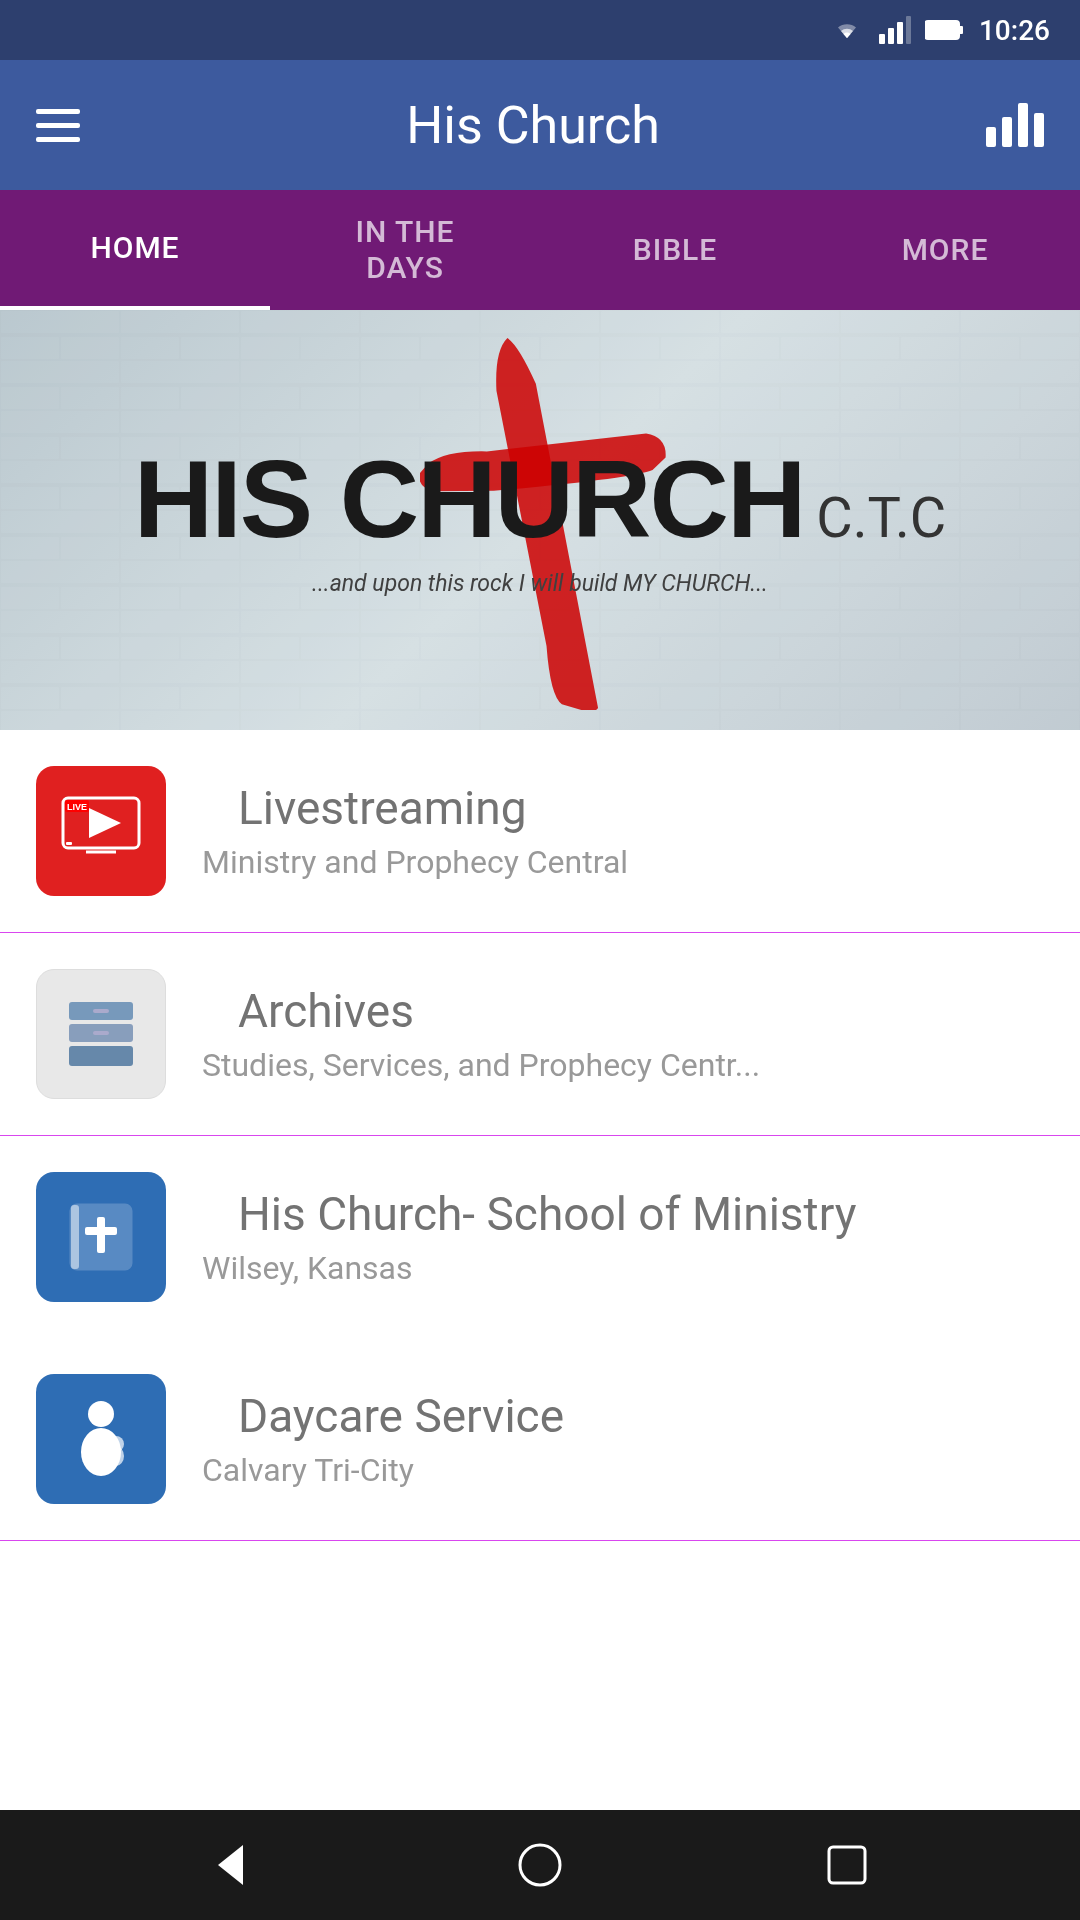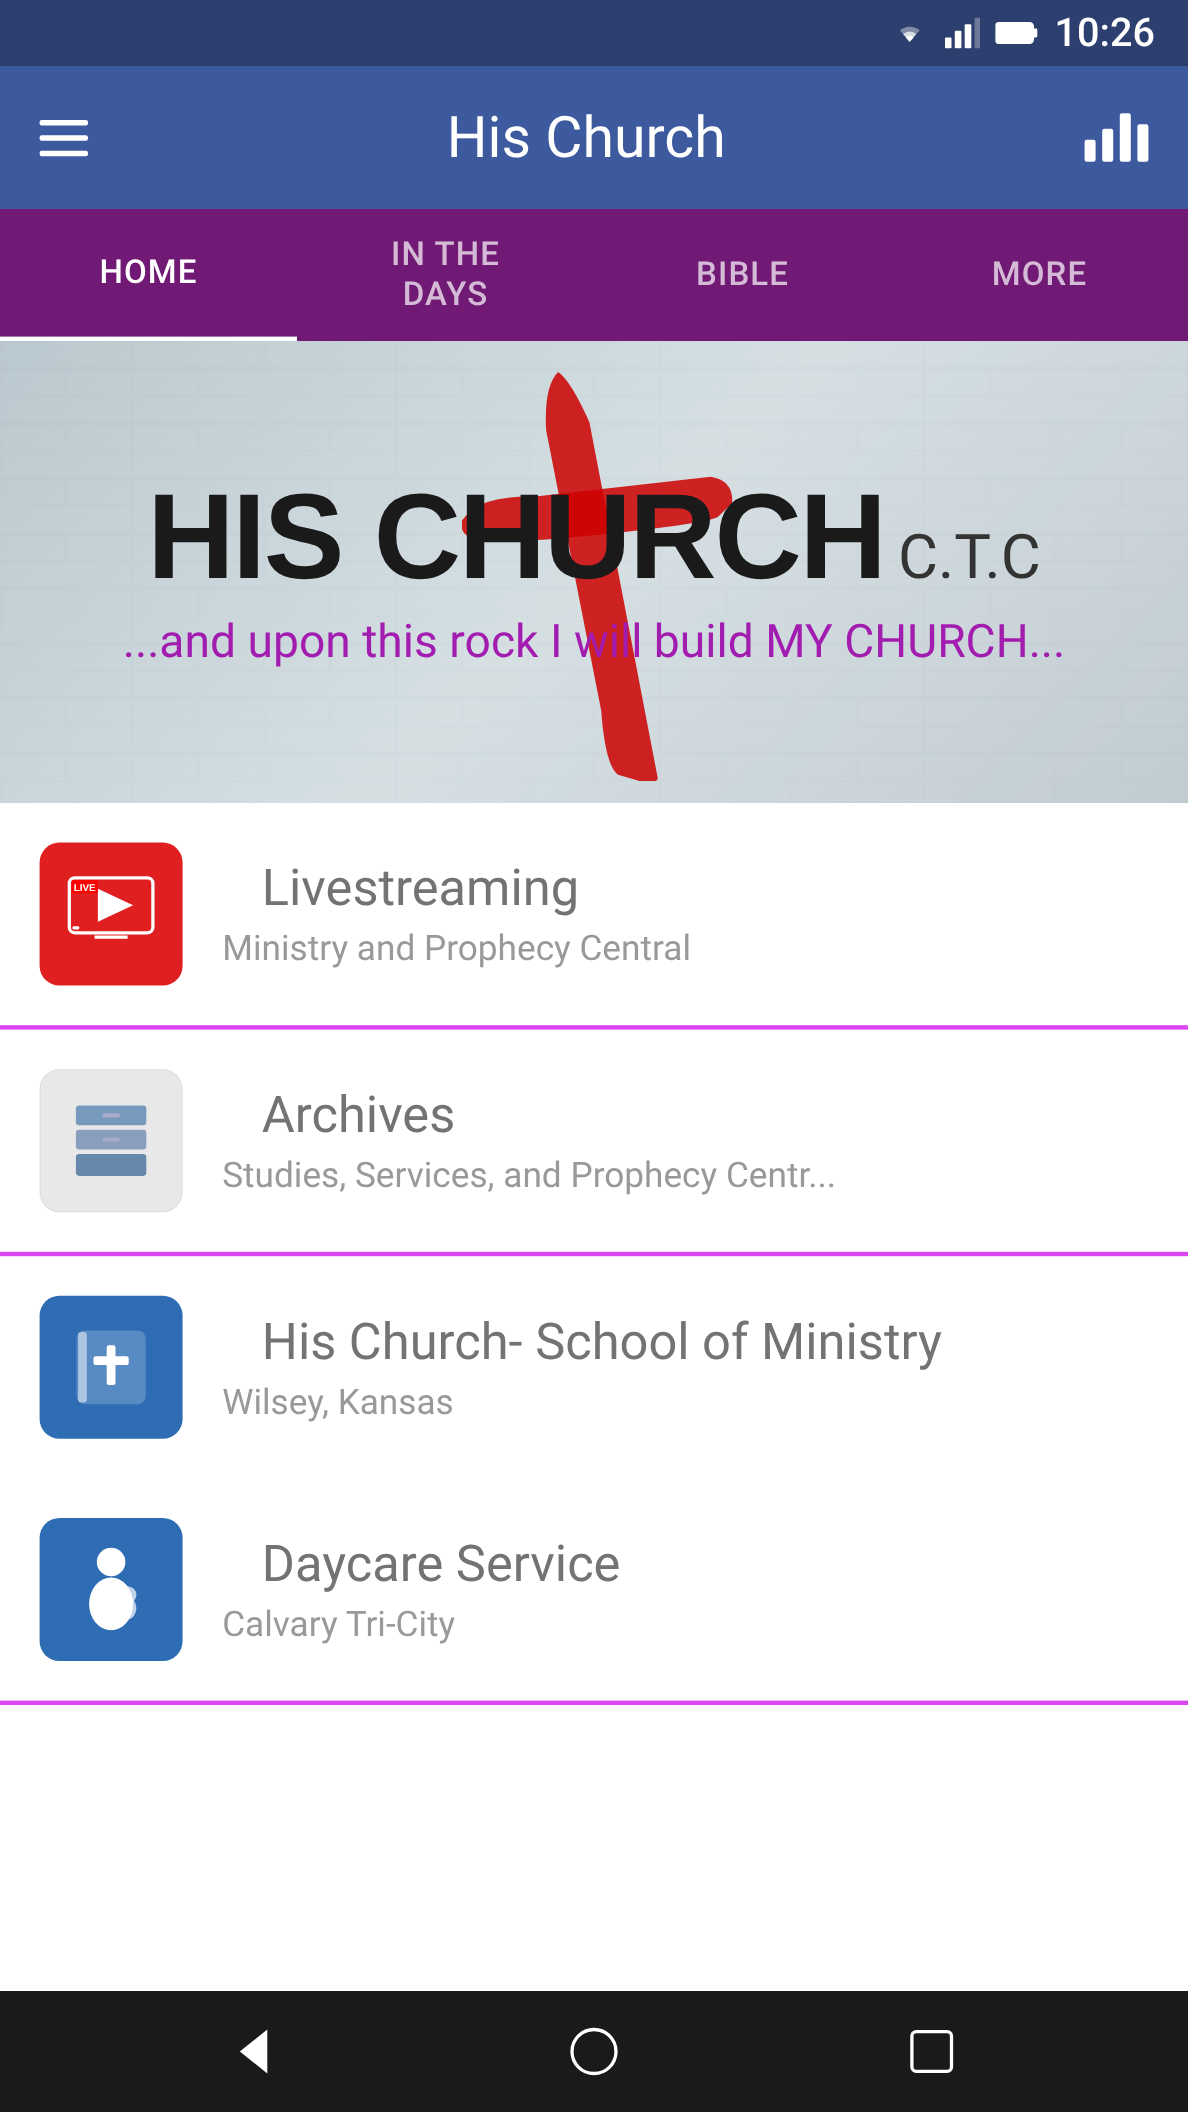--- a/index.html
+++ b/index.html
@@ -18,21 +18,21 @@
       background: #2d3f6e;
       height: 60px;
       display: flex;
       align-items: center;
       justify-content: flex-end;
       padding: 0 30px;
       gap: 18px;
     }
     .status-bar .time {
       color: white;
-      font-size: 36px;
+      font-size: 28px;
       font-weight: 500;
     }
     .status-icons {
       display: flex;
       align-items: center;
       gap: 14px;
     }
 
     
     .header {
@@ -126,23 +126,24 @@
     .banner-title {
       font-size: 110px;
       font-weight: 900;
       color: #1a1a1a;
       letter-spacing: -2px;
       line-height: 1;
       font-family: Arial Black, Arial, sans-serif;
       text-transform: uppercase;
     }
     .banner-subtitle {
-      font-size: 42px;
-      color: #a21caf;
+      font-size: 23px;
+      color: #404040;
       margin-top: 16px;
+      font-style: italic;
     }
 
     
     .cross-svg {
       position: absolute;
       top: 20px;
       left: 50%;
       transform: translateX(-40%);
       z-index: 1;
       width: 300px;
@@ -151,21 +152,21 @@
 
     
     .list-container {
       flex: 1;
       background: #fff;
     }
     .list-item {
       display: flex;
       align-items: center;
       padding: 36px 36px;
-      border-bottom: 4px solid #d946ef;
+      border-bottom: 1px solid #d946ef;
       cursor: pointer;
       min-height: 160px;
     }
     .item-icon {
       width: 130px;
       height: 130px;
       border-radius: 18px;
       display: flex;
       align-items: center;
       justify-content: center;

